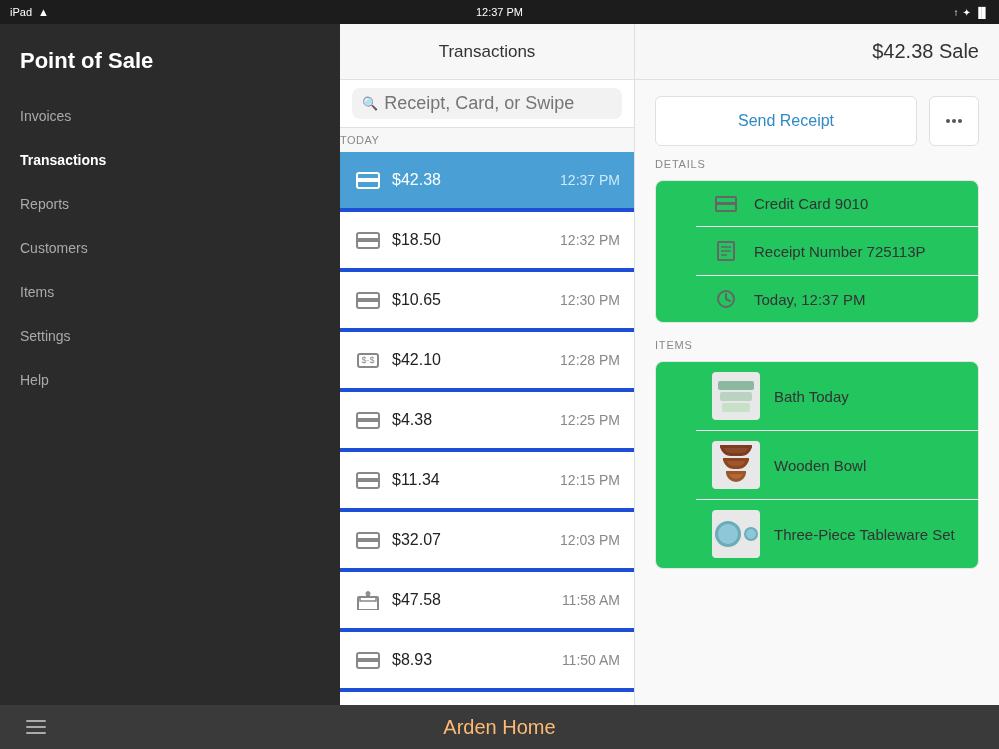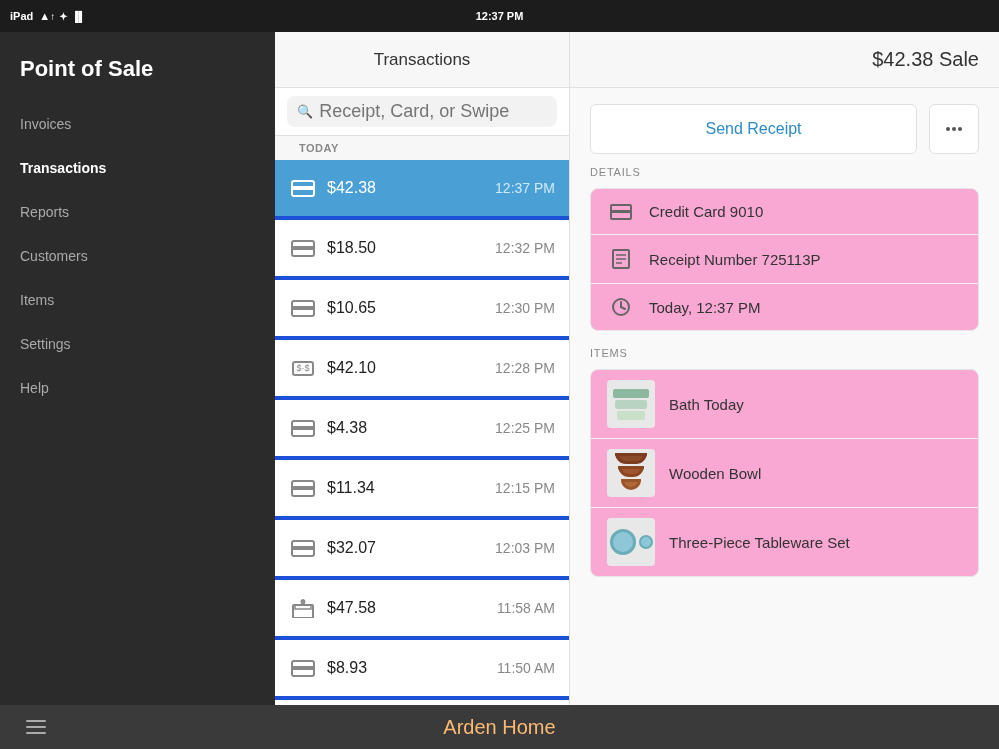--- a/index.html
+++ b/index.html
@@ -1,39 +1,38 @@
 <!DOCTYPE html>
 <html><head>
   <meta charset="utf-8">
   <style>
     * { box-sizing: border-box; margin: 0; padding: 0; }
     body { font-family: -apple-system, 'Helvetica Neue', sans-serif; width: 999px; height: 749px; overflow: hidden; display: flex; flex-direction: column; background: #f0f0f0; }
 
     
     .status-bar {
-      height: 32px;
+      height: 24px;
       background: #1c1c1c;
       display: flex;
       align-items: center;
-      justify-content: flex-start;
+      justify-content: space-between;
       padding: 0 10px;
       color: #fff;
       font-size: 11px;
-      font-weight: bold;
     }
     .status-bar-left { display: flex; align-items: center; gap: 6px; }
     .status-bar-center { position: absolute; left: 50%; transform: translateX(-50%); font-size: 11px; color: #fff; }
     .status-bar-right { display: flex; align-items: center; gap: 4px; font-size: 10px; }
 
     
     .app-container { display: flex; flex: 1; height: calc(749px - 20px - 44px); }
 
     
     .sidebar {
-      width: 275px;
+      width: 340px;
       background: #2b2b2b;
       display: flex;
       flex-direction: column;
       padding-top: 10px;
     }
     .sidebar-title {
       color: #ffffff;
       font-size: 22px;
       font-weight: 600;
       padding: 14px 20px 20px 20px;
@@ -83,27 +82,26 @@
     .search-icon-svg { color: #999; font-size: 13px; }
     .search-input {
       border: none;
       background: transparent;
       font-size: 18px;
       color: #999;
       outline: none;
       width: 100%;
     }
     .section-label {
-      padding: 6px 24px;
+      padding: 6px 0;
       font-size: 11px;
       color: #888;
       background: #f7f7f7;
       letter-spacing: 0.5px;
       text-transform: uppercase;
-      font-weight: bold;
     }
     .transaction-list { overflow-y: auto; flex: 1; }
     .transaction-item {
       display: flex;
       align-items: center;
       padding: 14px 14px;
       border-bottom: 4px solid #1d4ed8;
       cursor: pointer;
       gap: 10px;
       justify-content: flex-end;
@@ -195,25 +193,26 @@
       color: #555;
     }
     .section-title {
       font-size: 11px;
       color: #888;
       letter-spacing: 0.8px;
       text-transform: uppercase;
       margin-bottom: 10px;
     }
     .detail-card {
-      background: #f9a8d4;
+      background: #22c55e;
       border: 1px solid #e5e5e5;
       border-radius: 8px;
       margin-bottom: 16px;
       overflow: hidden;
+      padding-left: 40px;
     }
     .detail-row {
       display: flex;
       align-items: center;
       padding: 14px 16px;
       border-bottom: 1px solid #f0f0f0;
       gap: 14px;
     }
     .detail-row:last-child { border-bottom: none; }
     .detail-row-icon {

